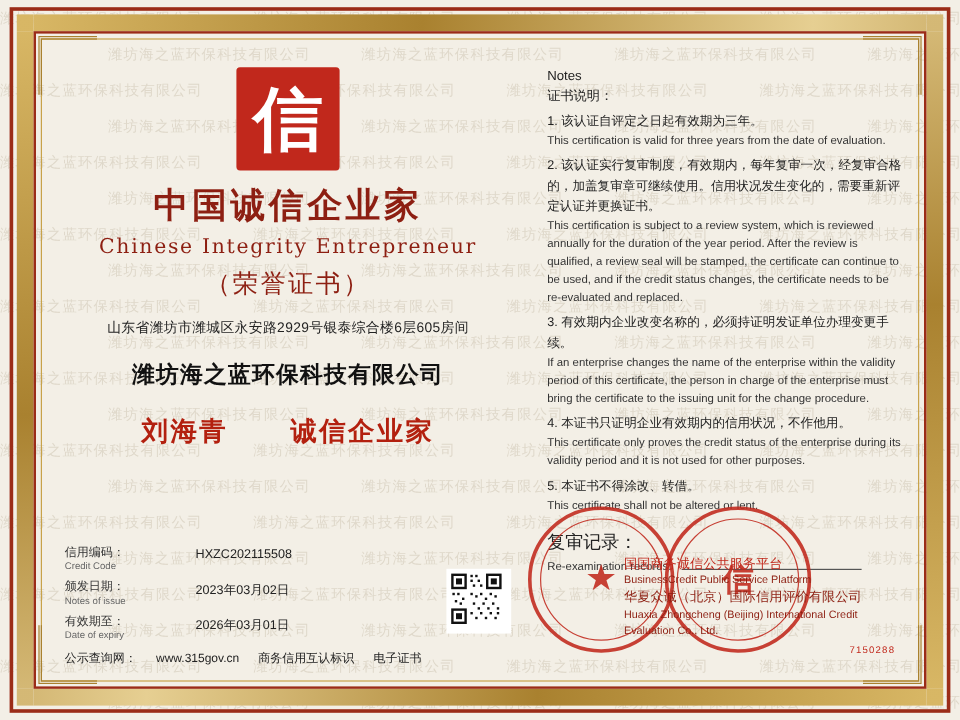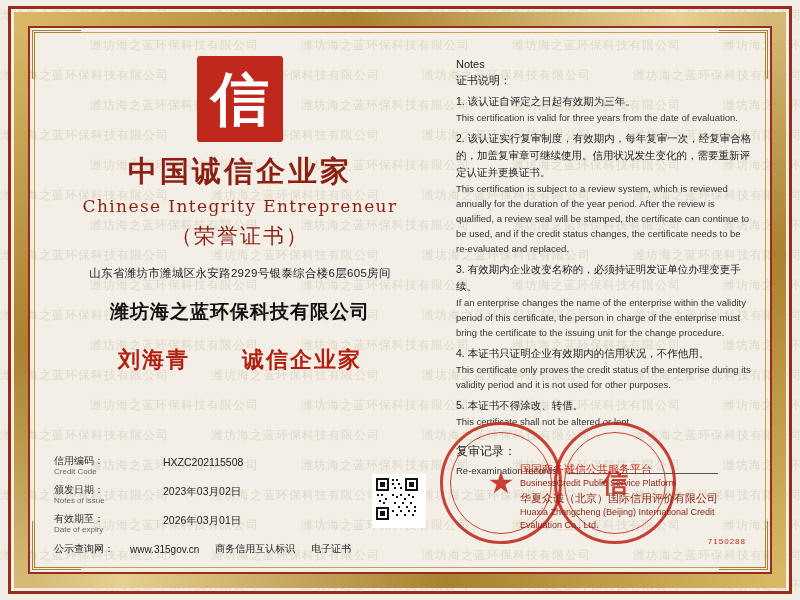--- a/index.html
+++ b/index.html
@@ -141,21 +141,21 @@
   .qr{
     width:50px;height:50px;background:#fff;padding:2px;
   }
   .qr svg{display:block;}
 
   
   .notes-h{font-size:11px;color:#222;line-height:16px;}
   .note-cn{font-size:10.5px;color:#222;line-height:17px;margin-top:5px;}
   .note-en{font-size:9.5px;color:#333;line-height:15px;}
   .recheck{margin-top:14px;}
-  .recheck .cn{font-size:12px;color:#222;}
+  .recheck .cn{font-size:15px;color:#222;}
   .recheck .en{font-size:9.5px;color:#333;display:inline-block;}
   .recheck .line{display:inline-block;width:150px;border-bottom:1px solid #555;height:10px;margin-left:4px;}
 
   
   .stamps{
     position:absolute;right:4px;bottom:6px;width:330px;height:130px;
   }
   .stamp{
     position:absolute;border:3px solid #c1281c;border-radius:50%;
     color:#c1281c;opacity:.88;

